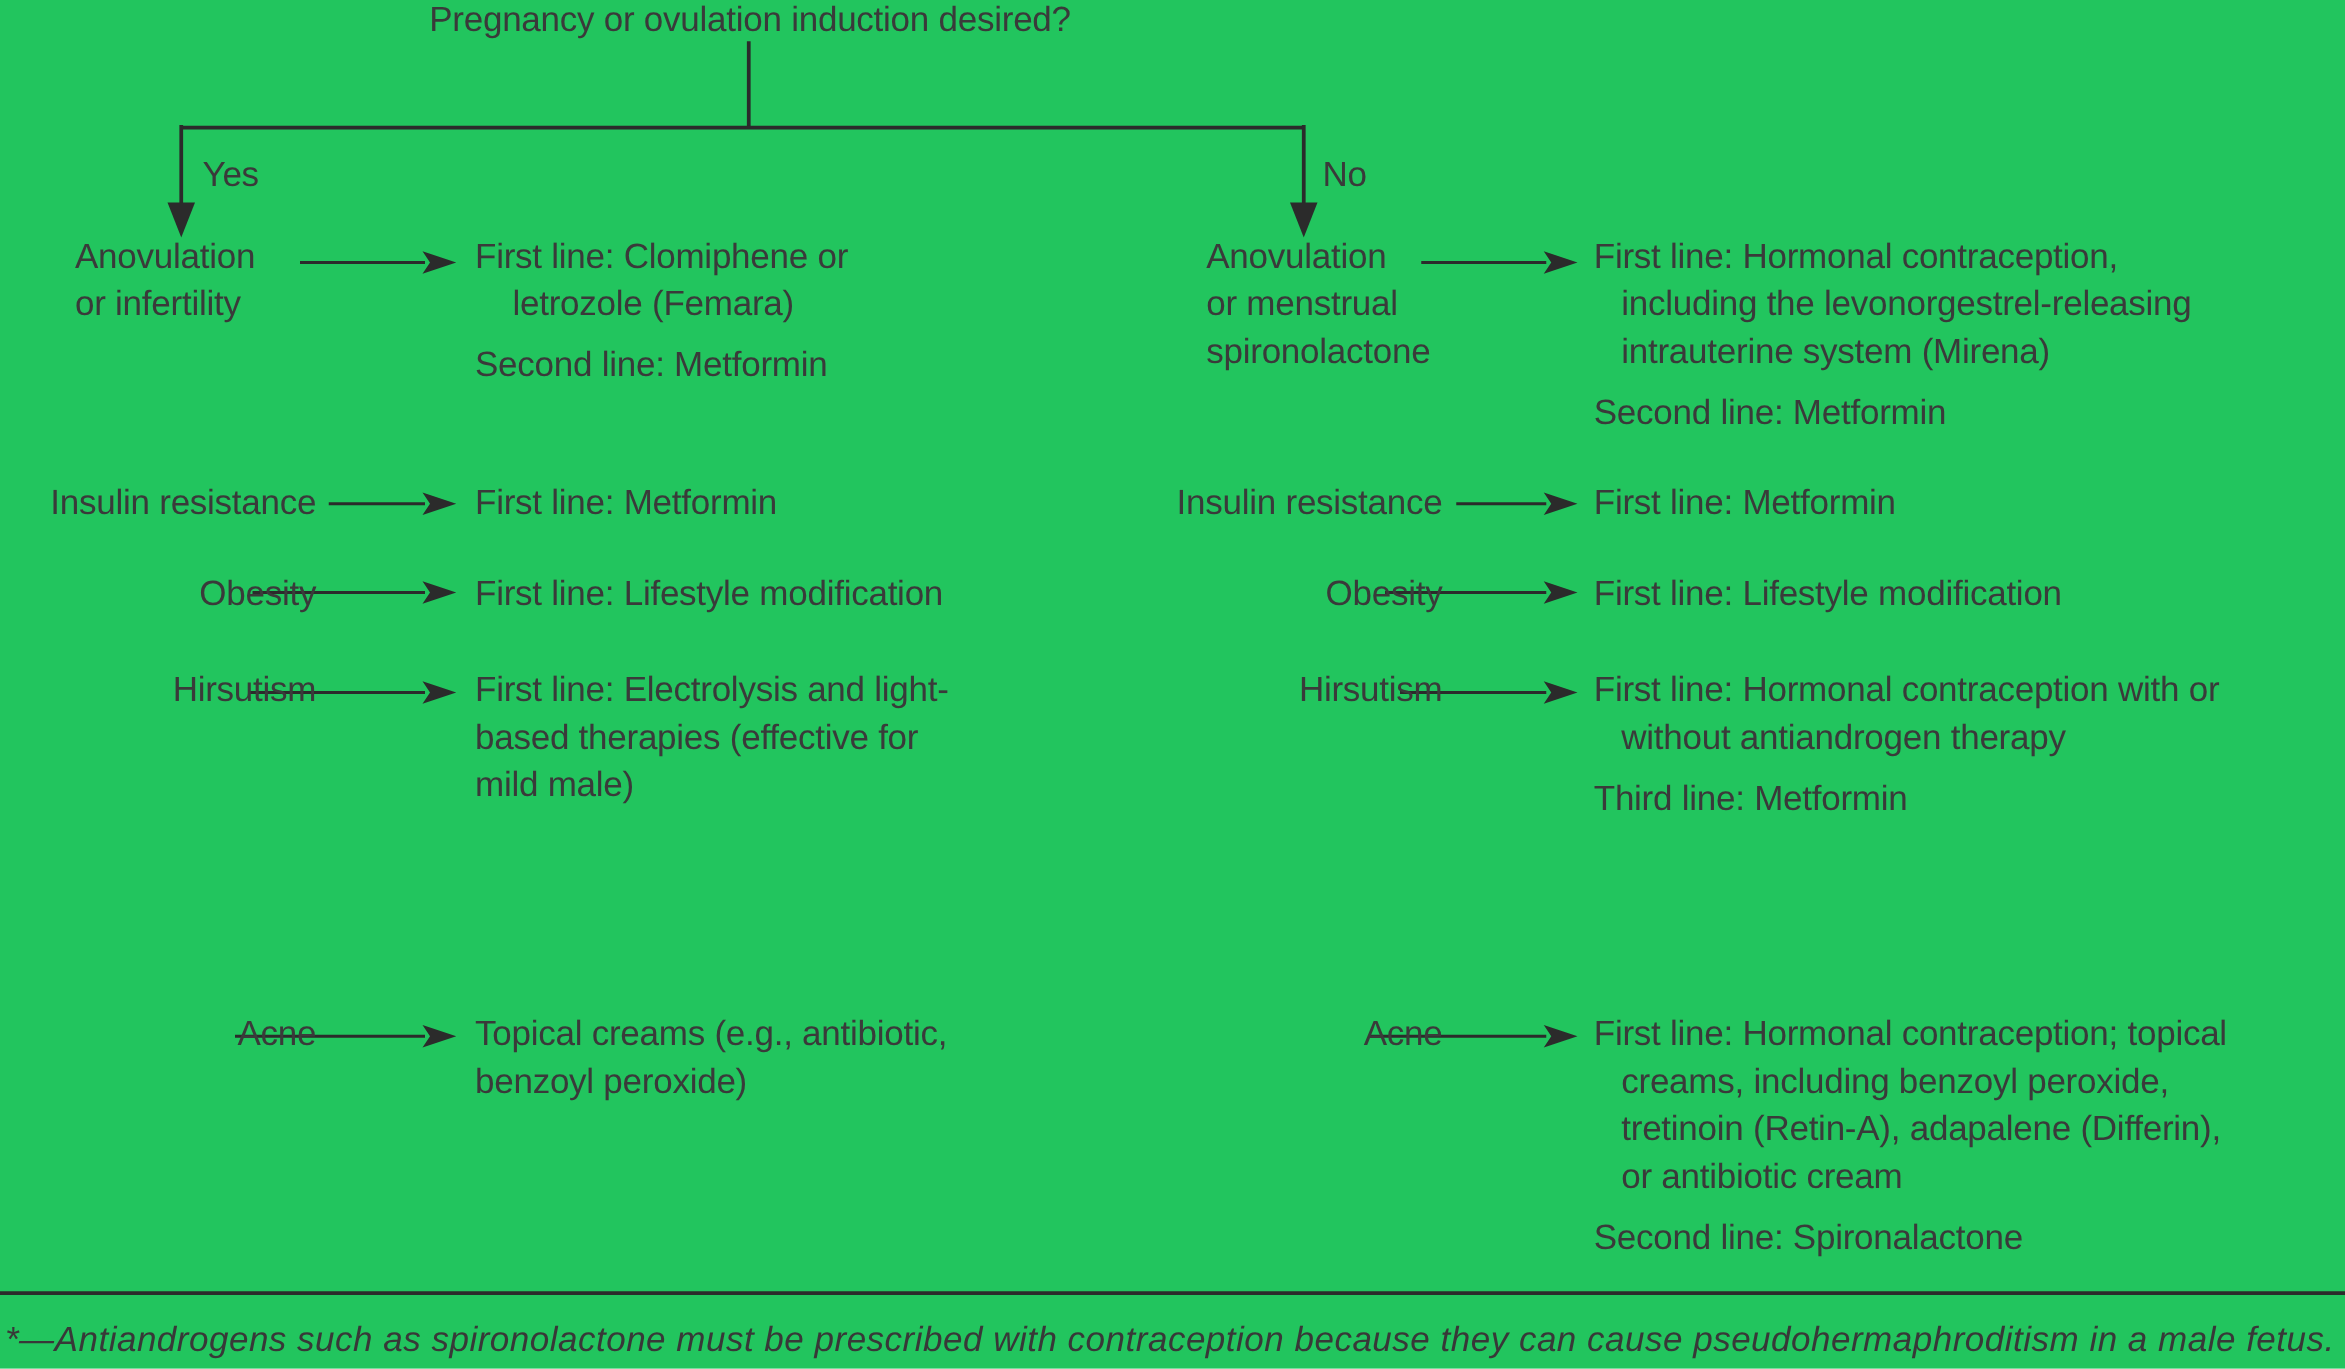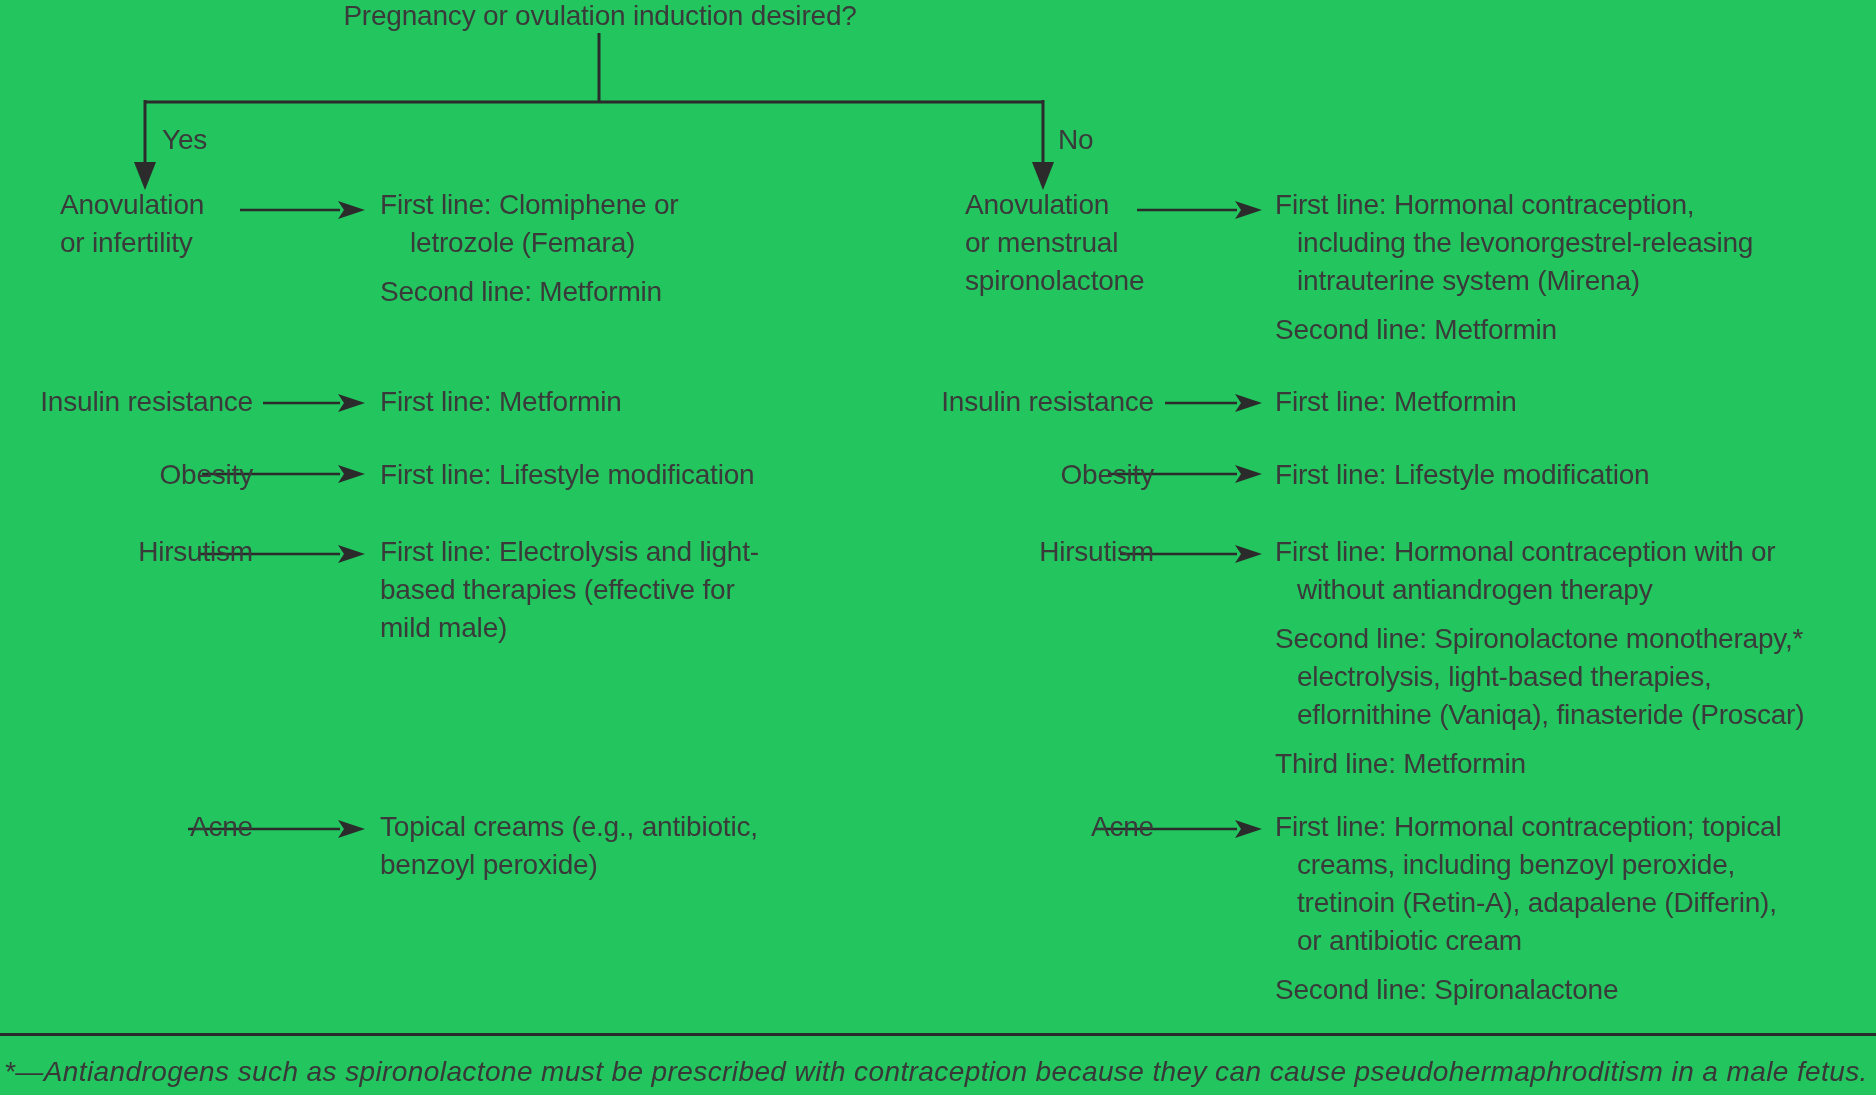--- a/index.html
+++ b/index.html
@@ -158,25 +158,20 @@
 
   <div class="abs label-col" style="left:934px;top:533px">
     <div class="ln">Hirsutism</div>
   </div>
   <div class="abs" style="left:1275px;top:533px">
     <div class="para">
       <div class="ln">First line: Hormonal contraception with or</div>
       <div class="ln ind22">without antiandrogen therapy</div>
     </div>
     <div class="para">
-      <div class="ln">Second line: Spironolactone monotherapy,*</div>
-      <div class="ln ind22">electrolysis, light-based therapies,</div>
-      <div class="ln ind22">eflornithine (Vaniqa), finasteride (Proscar)</div>
-    </div>
-    <div class="para">
       <div class="ln">Third line: Metformin</div>
     </div>
   </div>
 
   <div class="abs label-col" style="left:934px;top:808px">
     <div class="ln">Acne</div>
   </div>
   <div class="abs" style="left:1275px;top:808px">
     <div class="para">
       <div class="ln">First line: Hormonal contraception; topical</div>

